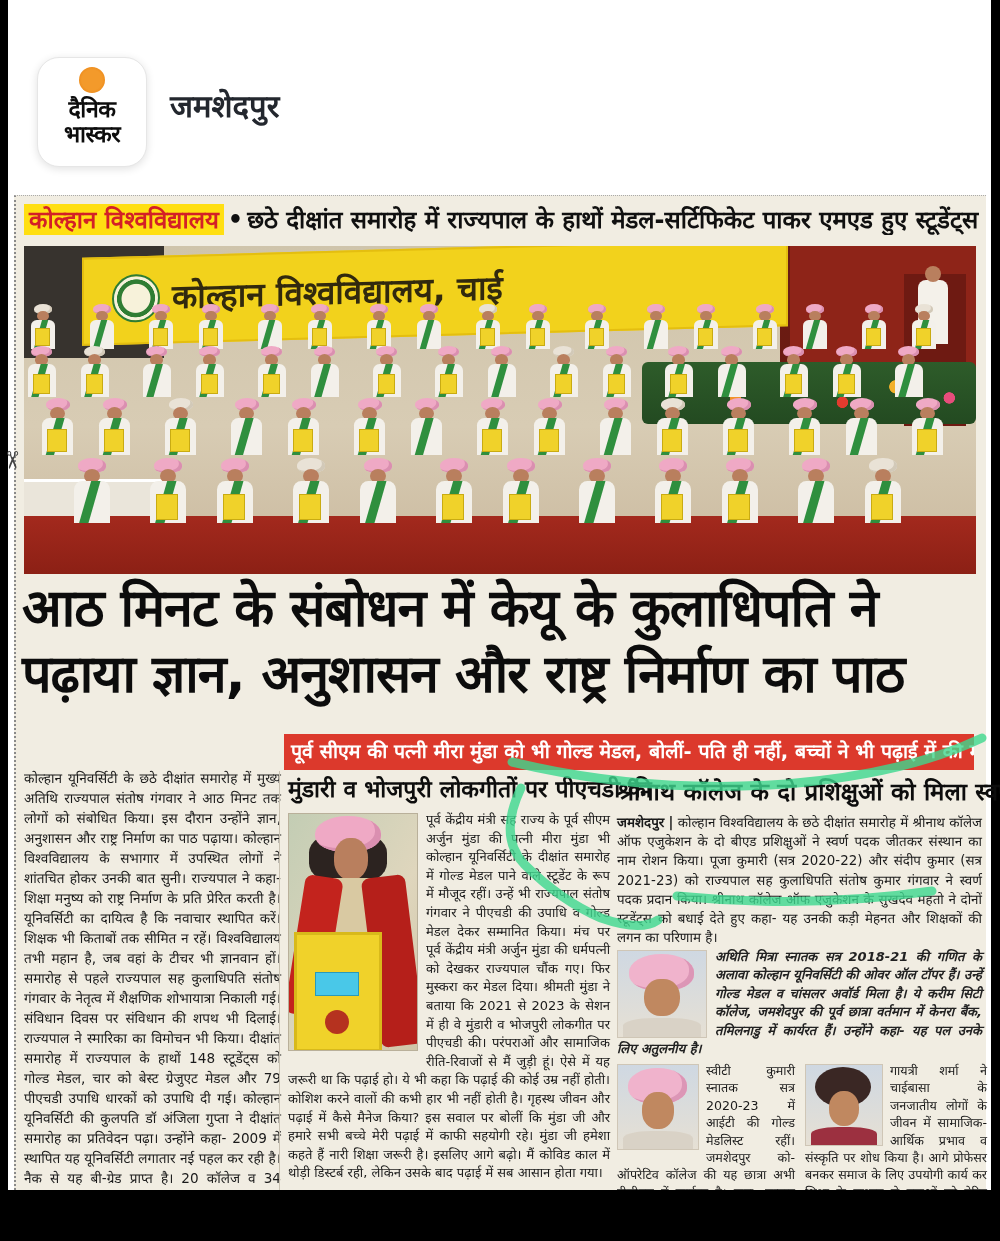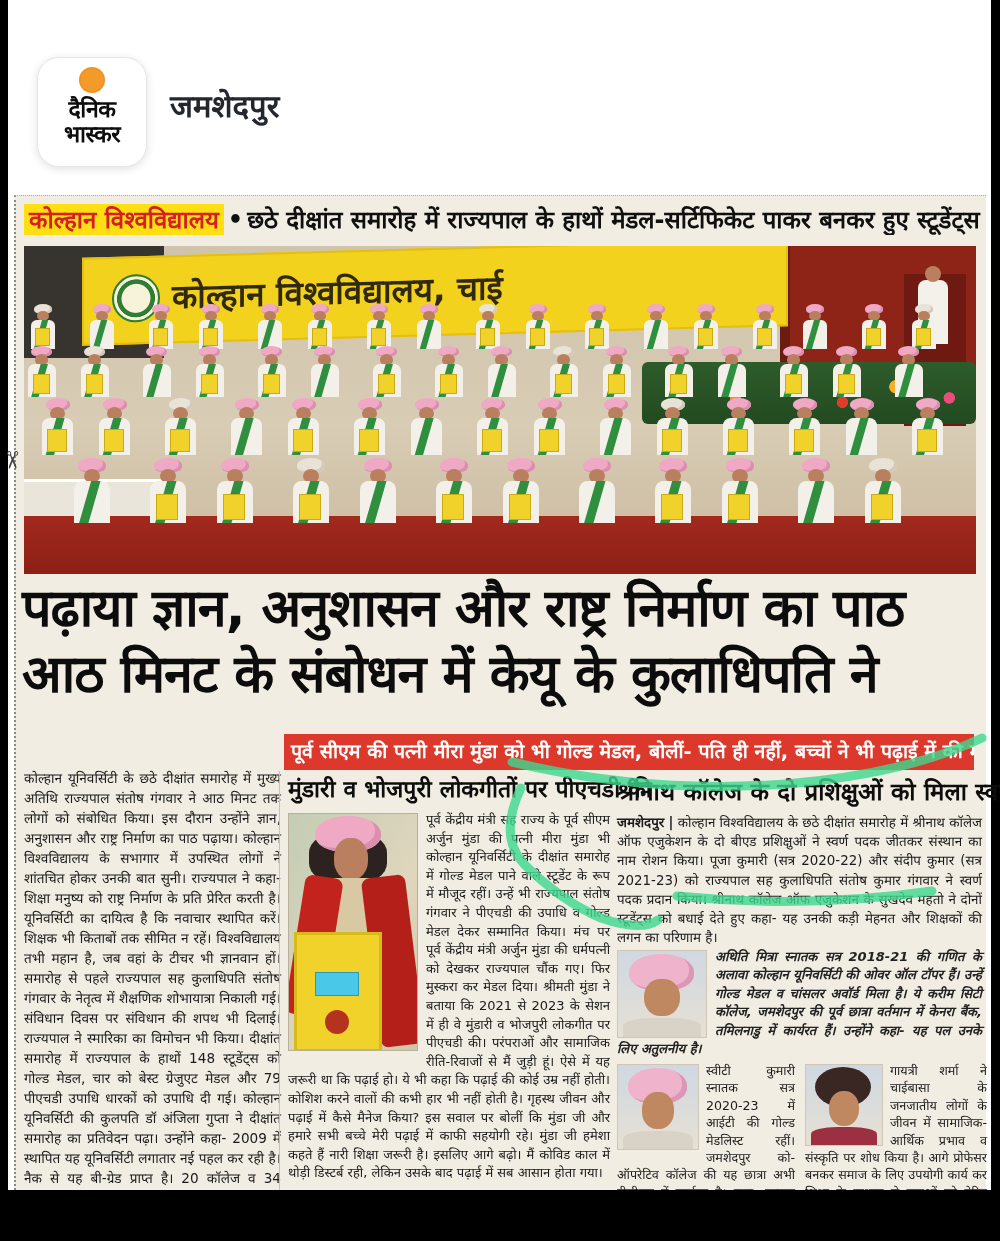--- a/index.html
+++ b/index.html
@@ -98,21 +98,21 @@
         <div class="brand">दैनिक</div>
         <div class="brand">भास्कर</div>
       </div>
       <div class="loc">जमशेदपुर</div>
     </div>
 
     <div class="clip">
       <div class="scissors">✂</div>
 
       <div class="kicker">
-        <span class="hl">कोल्हान विश्वविद्यालय</span><span class="dot">•</span><span>छठे दीक्षांत समारोह में राज्यपाल के हाथों मेडल-सर्टिफिकेट पाकर बनकर हुए स्टूडेंट्स</span>
+        <span class="hl">कोल्हान विश्वविद्यालय</span><span class="dot">•</span><span>छठे दीक्षांत समारोह में राज्यपाल के हाथों मेडल-सर्टिफिकेट पाकर एमएड हुए स्टूडेंट्स</span>
       </div>
 
       <div class="photo" id="photo">
         <div class="ph-screen"></div>
         <div class="ph-wall"></div>
         <div class="banner">
           <span class="emb"></span>
           <span>कोल्हान विश्वविद्यालय, चाई</span>
         </div>
         <div class="podium">
@@ -581,22 +581,22 @@
               <span style="left: 10.5px; top: 10.5px; width: 16.8px; height: 14.7px; background: rgb(185, 127, 94); border-radius: 50%;"></span>
               <span style="left: 1.05px; top: 23.1px; width: 35.7px; height: 42px; background: rgb(243, 240, 234); border-radius: 8.4px 8.4px 0px 0px; overflow: hidden;">
                 <span style="left: 10.5px; top: -2.1px; width: 9.45px; height: 48.3px; background: rgb(47, 143, 62); transform: rotate(16deg);"></span>
               </span>
               <span style="left: 7.35px; top: 35.7px; width: 22.05px; height: 26.25px; background: rgb(240, 210, 42); border: 1px solid rgb(201, 171, 18);"></span>
             </div>
           </div>
       </div>
 
       <div class="headline">
+        <div>आठ मिनट के संबोधन में केयू के कुलाधिपति ने</div>
         <div>पढ़ाया ज्ञान, अनुशासन और राष्ट्र निर्माण का पाठ</div>
-        <div>आठ मिनट के संबोधन में केयू के कुलाधिपति ने</div>
       </div>
 
 
       <div class="strip">पूर्व सीएम की पत्नी मीरा मुंडा को भी गोल्ड मेडल, बोलीं- पति ही नहीं, बच्चों ने भी पढ़ाई में की मदद</div>
 
       <div class="colL">कोल्हान यूनिवर्सिटी के छठे दीक्षांत समारोह में मुख्य अतिथि राज्यपाल संतोष गंगवार ने आठ मिनट तक लोगों को संबोधित किया। इस दौरान उन्होंने ज्ञान, अनुशासन और राष्ट्र निर्माण का पाठ पढ़ाया। कोल्हान विश्वविद्यालय के सभागार में उपस्थित लोगों ने शांतचित होकर उनकी बात सुनी। राज्यपाल ने कहा- शिक्षा मनुष्य को राष्ट्र निर्माण के प्रति प्रेरित करती है। यूनिवर्सिटी का दायित्व है कि नवाचार स्थापित करें। शिक्षक भी किताबों तक सीमित न रहें। विश्वविद्यालय तभी महान है, जब वहां के टीचर भी ज्ञानवान हों। समारोह से पहले राज्यपाल सह कुलाधिपति संतोष गंगवार के नेतृत्व में शैक्षणिक शोभायात्रा निकाली गई। संविधान दिवस पर संविधान की शपथ भी दिलाई। राज्यपाल ने स्मारिका का विमोचन भी किया। दीक्षांत समारोह में राज्यपाल के हाथों 148 स्टूडेंट्स को गोल्ड मेडल, चार को बेस्ट ग्रेजुएट मेडल और 79 पीएचडी उपाधि धारकों को उपाधि दी गई। कोल्हान यूनिवर्सिटी की कुलपति डॉ अंजिला गुप्ता ने दीक्षांत समारोह का प्रतिवेदन पढ़ा। उन्होंने कहा- 2009 में स्थापित यह यूनिवर्सिटी लगातार नई पहल कर रही है। नैक से यह बी-ग्रेड प्राप्त है। 20 कॉलेज व 34 संबद्धता प्राप्त कॉलेज जुड़े हैं। 80 हजार स्टूडेंट्स हैं। जल्द ही जनजातीय भवन व एमएड भवन बनेगा। कार्यक्रम का संचालन रजिस्ट्रार डॉ परशुराम सियाल और धन्यवाद ज्ञापन परीक्षा नियंत्रक रिंकू दोराई ने किया।</div>
       <div class="vrule"></div>
 
       <div class="colM">
         <h2>मुंडारी व भोजपुरी लोकगीतों पर पीएचडी की</h2>

